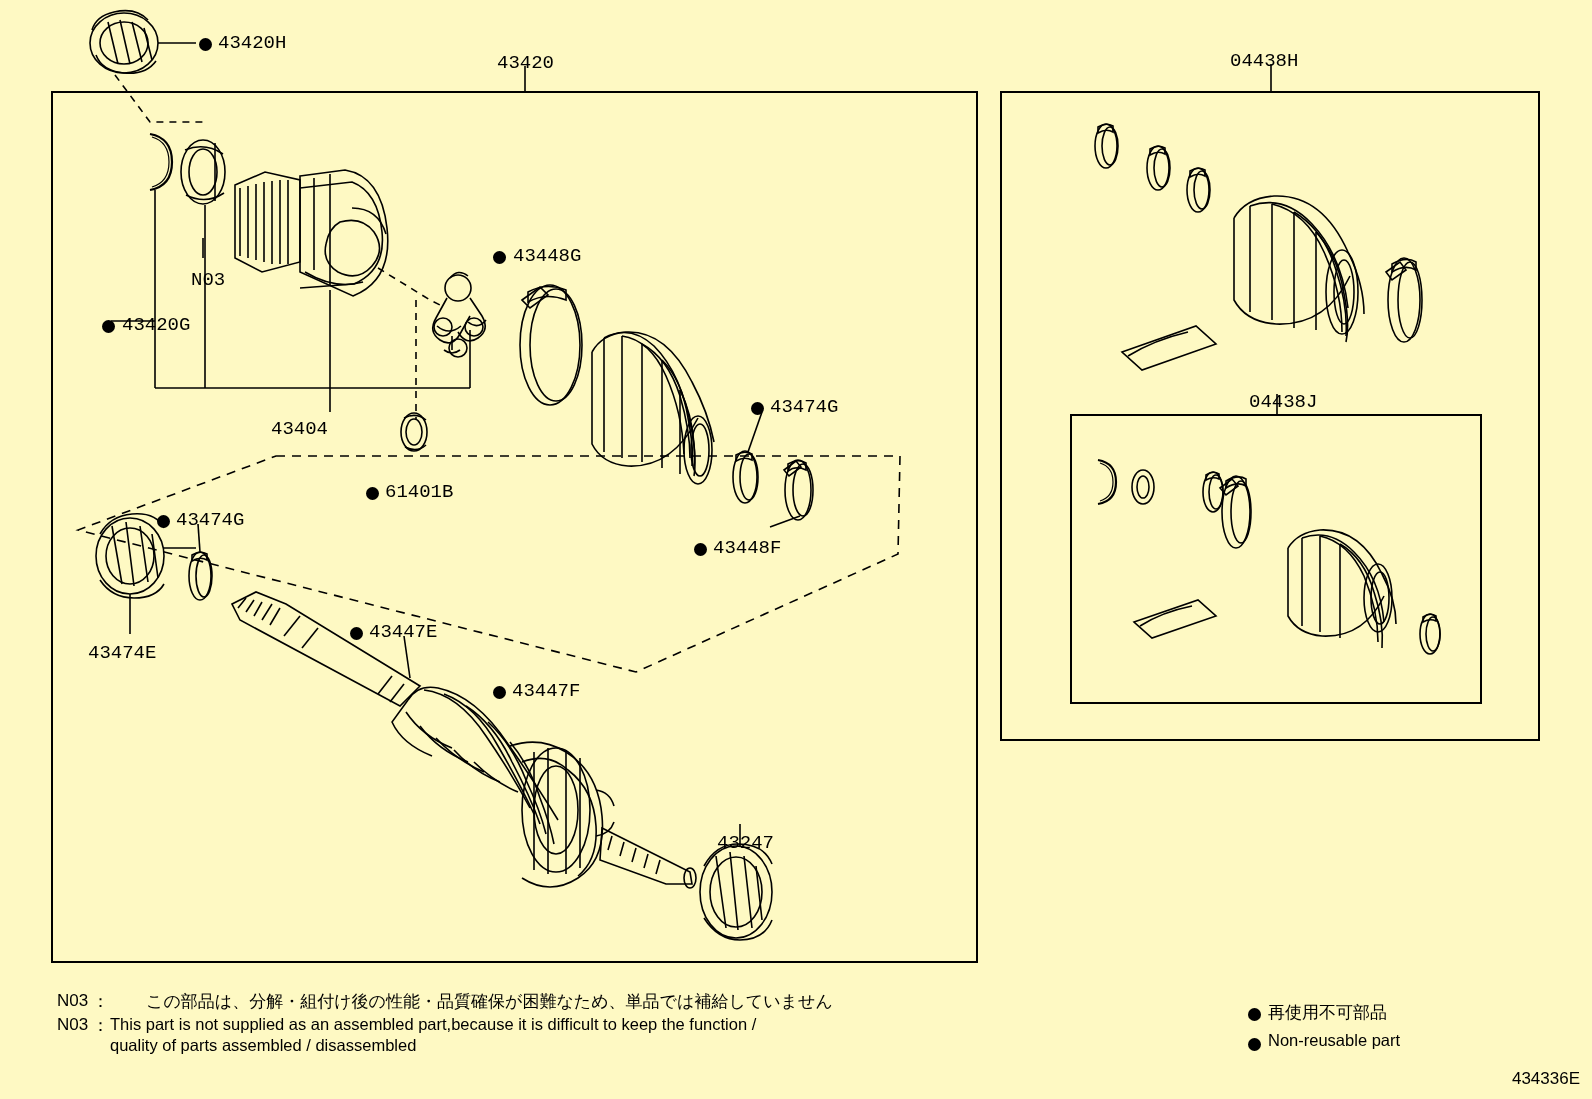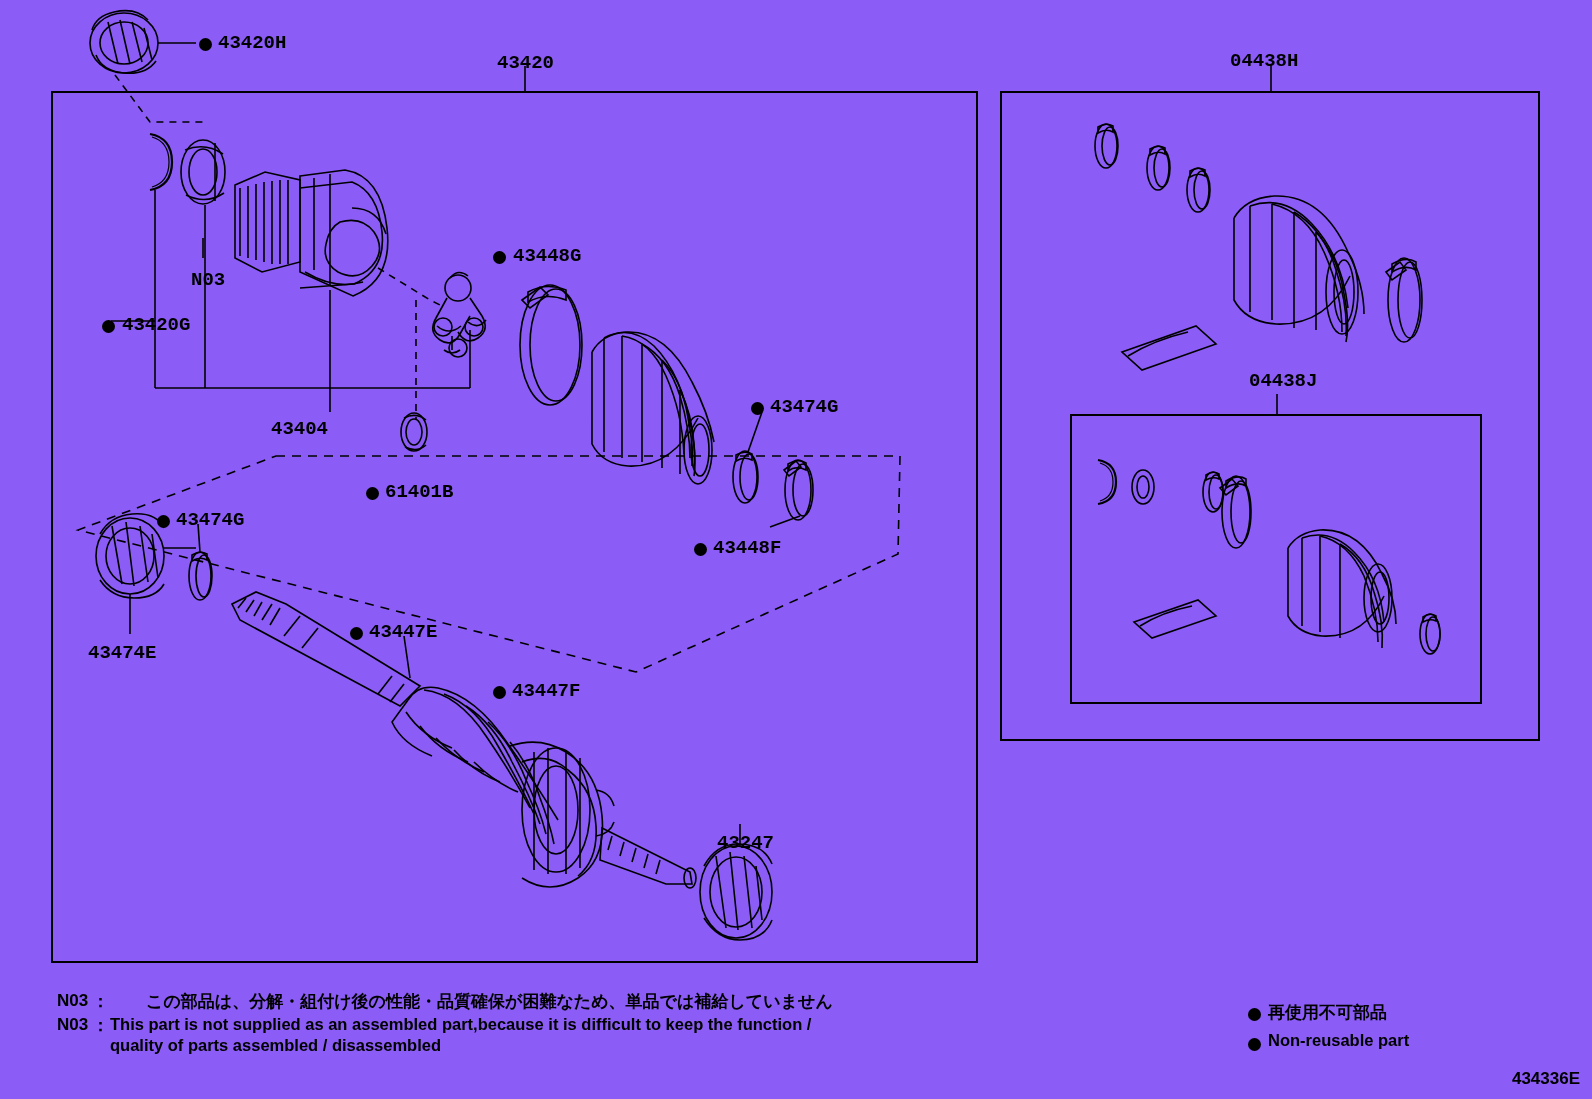--- a/index.html
+++ b/index.html
@@ -9,22 +9,21 @@
   }
   body {
     font-family: "Liberation Sans", sans-serif;
     color: #000000;
   }
   #page {
     position: relative;
     width: 1592px;
     height: 1099px;
     overflow: hidden;
-    background: #8b5cf6;
-    font-weight: bold;
+    background: #fef9c3;
   }
   .label {
     position: absolute;
     font-size: 19px;
     font-family: "Liberation Sans", sans-serif;
     color: #000;
     white-space: nowrap;
     letter-spacing: 0.3px;
   }
   .label.mono {
@@ -368,21 +367,21 @@
 
     <div class="dot" style="left:366px; top:487px;"></div>
     <div class="label mono" style="left:385px; top:481px;">61401B</div>
 
     <div class="dot" style="left:751px; top:402px;"></div>
     <div class="label mono" style="left:770px; top:396px;">43474G</div>
 
     <div class="dot" style="left:694px; top:543px;"></div>
     <div class="label mono" style="left:713px; top:537px;">43448F</div>
 
-    <div class="label mono" style="left:1249px; top:370px;">04438J</div>
+    <div class="label mono" style="left:1249px; top:391px;">04438J</div>
 
     <div class="dot" style="left:157px; top:515px;"></div>
     <div class="label mono" style="left:176px; top:509px;">43474G</div>
 
     <div class="label mono" style="left:88px; top:642px;">43474E</div>
 
     <div class="dot" style="left:350px; top:627px;"></div>
     <div class="label mono" style="left:369px; top:621px;">43447E</div>
 
     <div class="dot" style="left:493px; top:686px;"></div>

